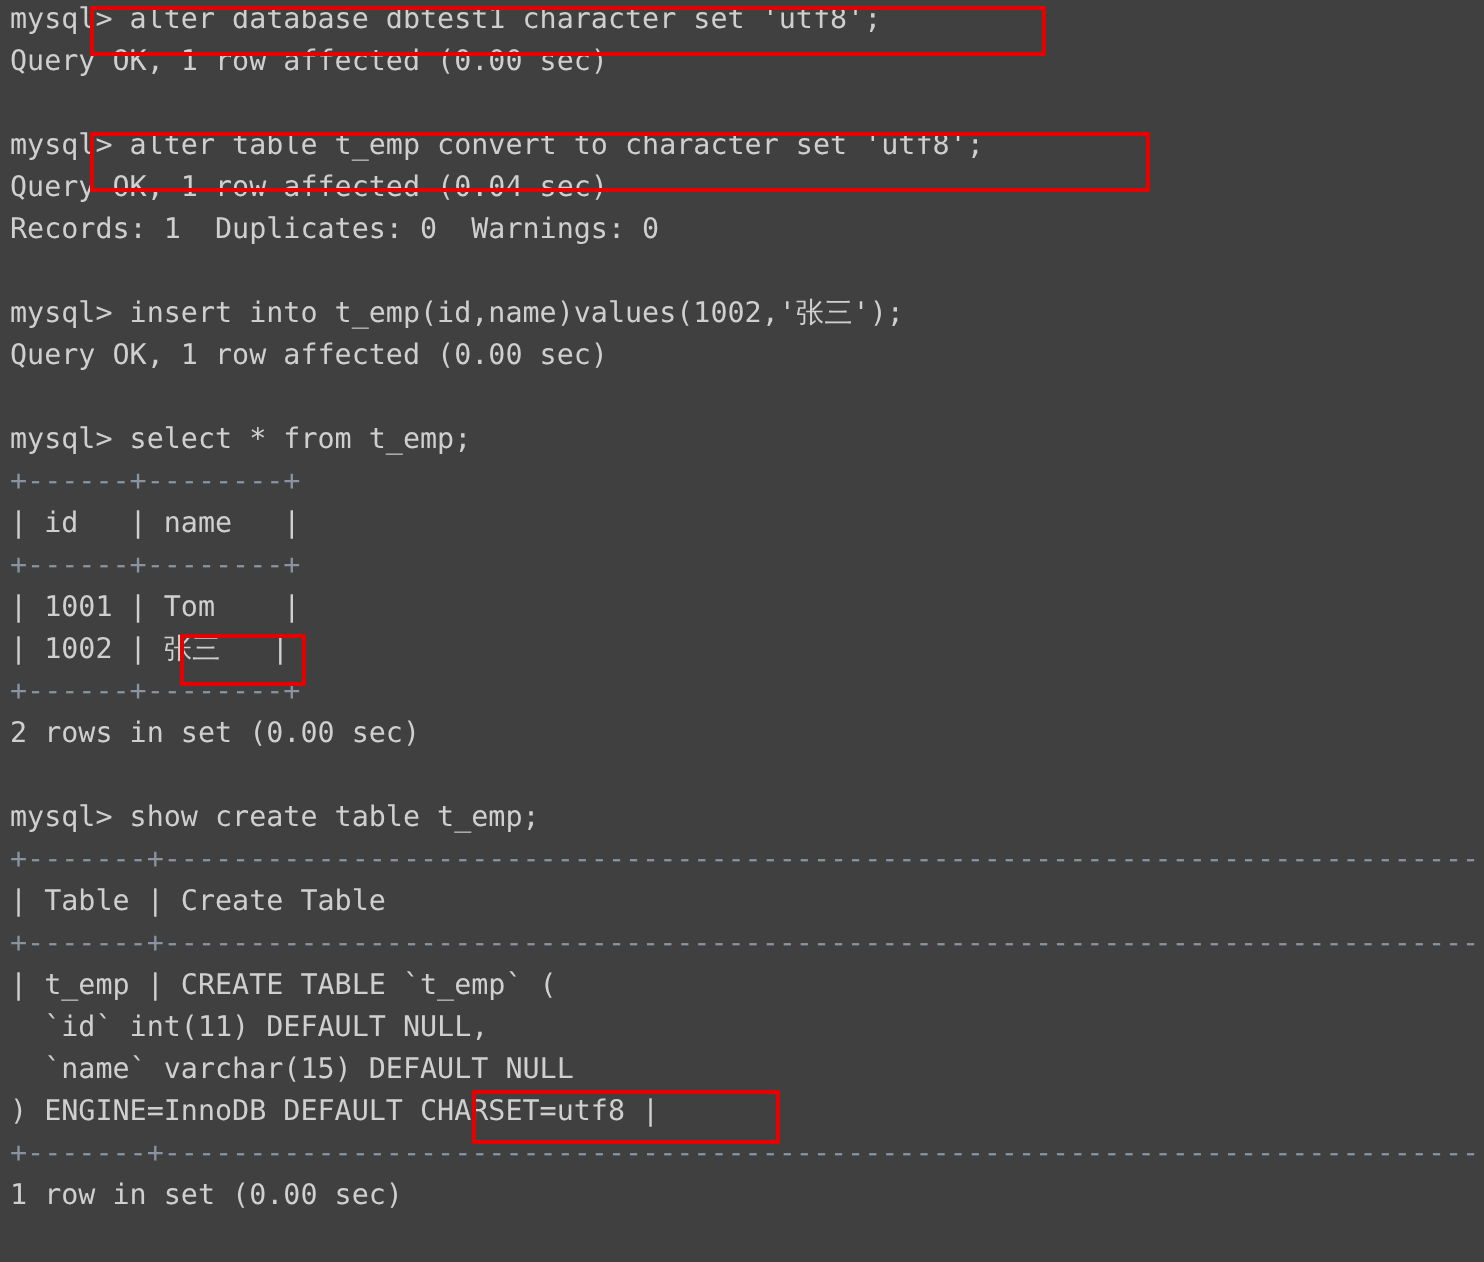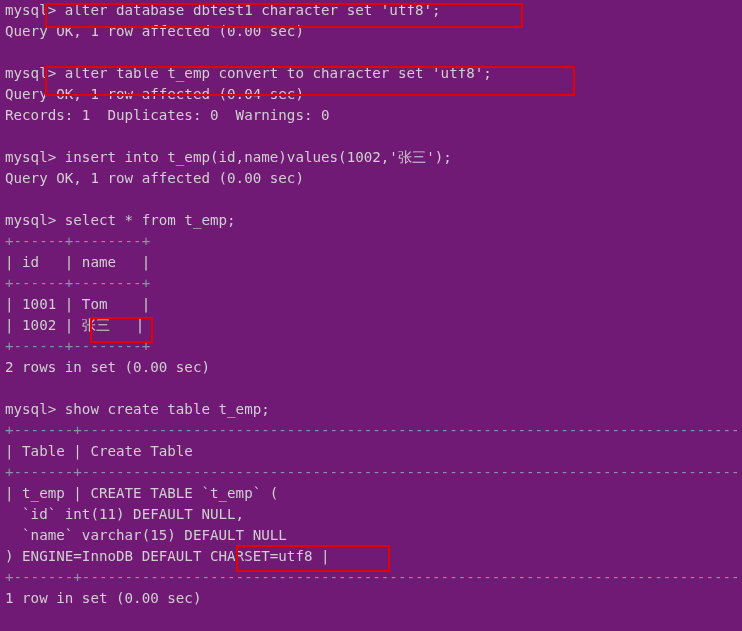--- a/index.html
+++ b/index.html
@@ -5,21 +5,21 @@
   * { box-sizing: border-box; }
   html, body {
     margin: 0;
     padding: 0;
     background: #000000;
   }
   #terminal {
     position: relative;
     width: 742px;
     height: 631px;
-    background: #701a75;
+    background: #404040;
     overflow: hidden;
     font-family: "DejaVu Sans Mono", "Liberation Mono", monospace;
     font-size: 14.2px;
     line-height: 21px;
     letter-spacing: 0px;
     color: #d8d8d8;
   }
   #screen {
     position: absolute;
     left: 5px;

